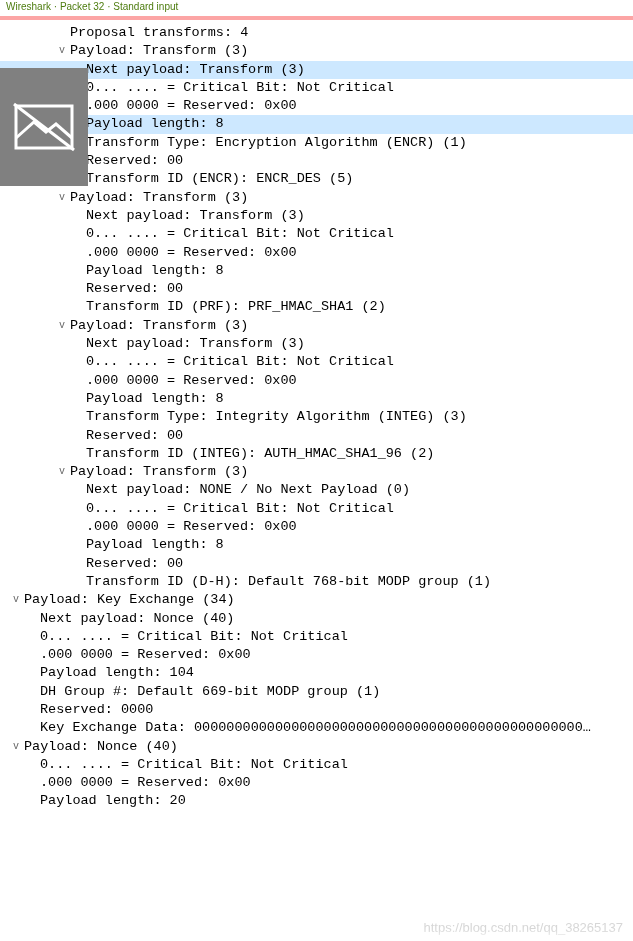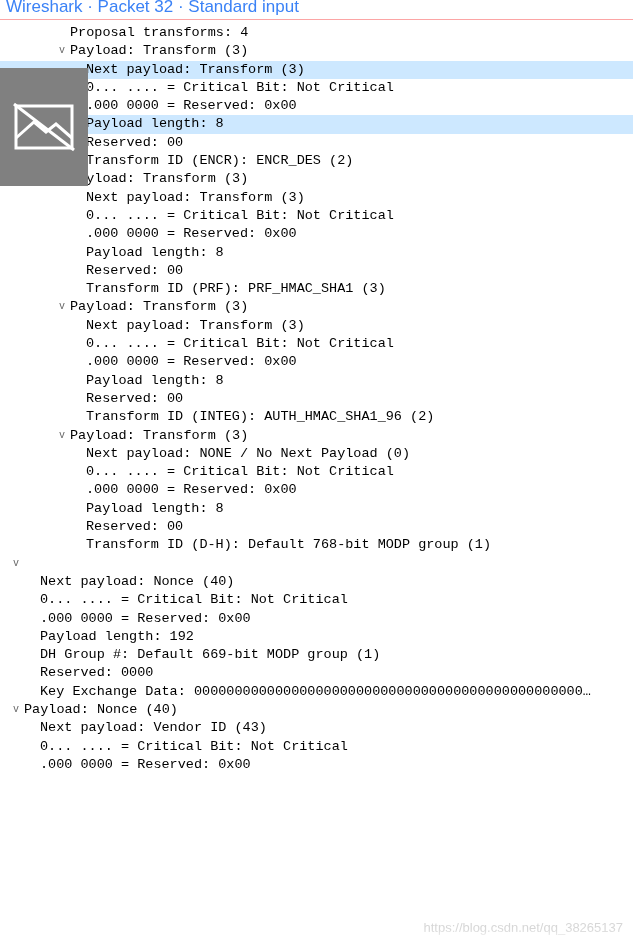--- a/index.html
+++ b/index.html
@@ -8,23 +8,23 @@
     font-size: 13px;
     background: #ffffff;
     color: #000;
     width: 633px;
     height: 941px;
     overflow: hidden;
     position: relative;
   }
   .titlebar {
     padding: 0 6px;
-    font-size: 17px;
-    color: #3b82f6;
-    border-bottom: 1px solid #fca5a5;
+    font-size: 10px;
+    color: #4d7c0f;
+    border-bottom: 4px solid #fca5a5;
     height: 20px;
     line-height: 14px;
     white-space: nowrap;
   }
   .tree {
     font-family: Consolas, "Courier New", monospace;
     font-size: 13.5px;
     line-height: 18.3px;
     padding-top: 4px;
     white-space: nowrap;
@@ -108,26 +108,31 @@
       <span>.000 0000 = Reserved: 0x00</span>
     </div>
     <div class="row sel">
       <span class="indent" style="width: 72px;"></span>
       <span class="toggle"></span>
       <span>Payload length: 8</span>
     </div>
     <div class="row">
       <span class="indent" style="width: 72px;"></span>
       <span class="toggle"></span>
+      <span>Transform Type: Encryption Algorithm (ENCR) (1)</span>
+    </div>
+    <div class="row">
+      <span class="indent" style="width: 72px;"></span>
+      <span class="toggle"></span>
       <span>Reserved: 00</span>
     </div>
     <div class="row">
       <span class="indent" style="width: 72px;"></span>
       <span class="toggle"></span>
-      <span>Transform ID (ENCR): ENCR_DES (2)</span>
+      <span>Transform ID (ENCR): ENCR_DES (5)</span>
     </div>
     <div class="row">
       <span class="indent" style="width: 56px;"></span>
       <span class="toggle">v</span>
       <span>Payload: Transform (3)</span>
     </div>
     <div class="row">
       <span class="indent" style="width: 72px;"></span>
       <span class="toggle"></span>
       <span>Next payload: Transform (3)</span>
@@ -148,21 +153,21 @@
       <span>Payload length: 8</span>
     </div>
     <div class="row">
       <span class="indent" style="width: 72px;"></span>
       <span class="toggle"></span>
       <span>Reserved: 00</span>
     </div>
     <div class="row">
       <span class="indent" style="width: 72px;"></span>
       <span class="toggle"></span>
-      <span>Transform ID (PRF): PRF_HMAC_SHA1 (3)</span>
+      <span>Transform ID (PRF): PRF_HMAC_SHA1 (2)</span>
     </div>
     <div class="row">
       <span class="indent" style="width: 56px;"></span>
       <span class="toggle">v</span>
       <span>Payload: Transform (3)</span>
     </div>
     <div class="row">
       <span class="indent" style="width: 72px;"></span>
       <span class="toggle"></span>
       <span>Next payload: Transform (3)</span>
@@ -178,20 +183,25 @@
       <span>.000 0000 = Reserved: 0x00</span>
     </div>
     <div class="row">
       <span class="indent" style="width: 72px;"></span>
       <span class="toggle"></span>
       <span>Payload length: 8</span>
     </div>
     <div class="row">
       <span class="indent" style="width: 72px;"></span>
       <span class="toggle"></span>
+      <span>Transform Type: Integrity Algorithm (INTEG) (3)</span>
+    </div>
+    <div class="row">
+      <span class="indent" style="width: 72px;"></span>
+      <span class="toggle"></span>
       <span>Reserved: 00</span>
     </div>
     <div class="row">
       <span class="indent" style="width: 72px;"></span>
       <span class="toggle"></span>
       <span>Transform ID (INTEG): AUTH_HMAC_SHA1_96 (2)</span>
     </div>
     <div class="row">
       <span class="indent" style="width: 56px;"></span>
       <span class="toggle">v</span>
@@ -223,40 +233,41 @@
       <span>Reserved: 00</span>
     </div>
     <div class="row">
       <span class="indent" style="width: 72px;"></span>
       <span class="toggle"></span>
       <span>Transform ID (D-H): Default 768-bit MODP group (1)</span>
     </div>
     <div class="row">
       <span class="indent" style="width: 10px;"></span>
       <span class="toggle">v</span>
+      <span>Payload: Key Exchange (34)</span>
     </div>
     <div class="row">
       <span class="indent" style="width: 26px;"></span>
       <span class="toggle"></span>
       <span>Next payload: Nonce (40)</span>
     </div>
     <div class="row">
       <span class="indent" style="width: 26px;"></span>
       <span class="toggle"></span>
       <span>0... .... = Critical Bit: Not Critical</span>
     </div>
     <div class="row">
       <span class="indent" style="width: 26px;"></span>
       <span class="toggle"></span>
       <span>.000 0000 = Reserved: 0x00</span>
     </div>
     <div class="row">
       <span class="indent" style="width: 26px;"></span>
       <span class="toggle"></span>
-      <span>Payload length: 192</span>
+      <span>Payload length: 104</span>
     </div>
     <div class="row">
       <span class="indent" style="width: 26px;"></span>
       <span class="toggle"></span>
       <span>DH Group #: Default 669-bit MODP group (1)</span>
     </div>
     <div class="row">
       <span class="indent" style="width: 26px;"></span>
       <span class="toggle"></span>
       <span>Reserved: 0000</span>
@@ -267,31 +278,31 @@
       <span>Key Exchange Data: 000000000000000000000000000000000000000000000000…</span>
     </div>
     <div class="row">
       <span class="indent" style="width: 10px;"></span>
       <span class="toggle">v</span>
       <span>Payload: Nonce (40)</span>
     </div>
     <div class="row">
       <span class="indent" style="width: 26px;"></span>
       <span class="toggle"></span>
-      <span>Next payload: Vendor ID (43)</span>
-    </div>
-    <div class="row">
-      <span class="indent" style="width: 26px;"></span>
-      <span class="toggle"></span>
-      <span>0... .... = Critical Bit: Not Critical</span>
-    </div>
-    <div class="row">
-      <span class="indent" style="width: 26px;"></span>
-      <span class="toggle"></span>
-      <span>.000 0000 = Reserved: 0x00</span>
+      <span>0... .... = Critical Bit: Not Critical</span>
+    </div>
+    <div class="row">
+      <span class="indent" style="width: 26px;"></span>
+      <span class="toggle"></span>
+      <span>.000 0000 = Reserved: 0x00</span>
+    </div>
+    <div class="row">
+      <span class="indent" style="width: 26px;"></span>
+      <span class="toggle"></span>
+      <span>Payload length: 20</span>
     </div>
   </div>
 
 <div class="thumb">
   <svg viewBox="0 0 64 50">
     <rect x="4" y="4" width="56" height="42" fill="none" stroke="#fff" stroke-width="3"></rect>
     <polyline points="4,36 22,20 34,30 44,22 60,36" fill="none" stroke="#fff" stroke-width="3"></polyline>
     <line x1="2" y1="2" x2="62" y2="48" stroke="#fff" stroke-width="3"></line>
   </svg>
 </div>

